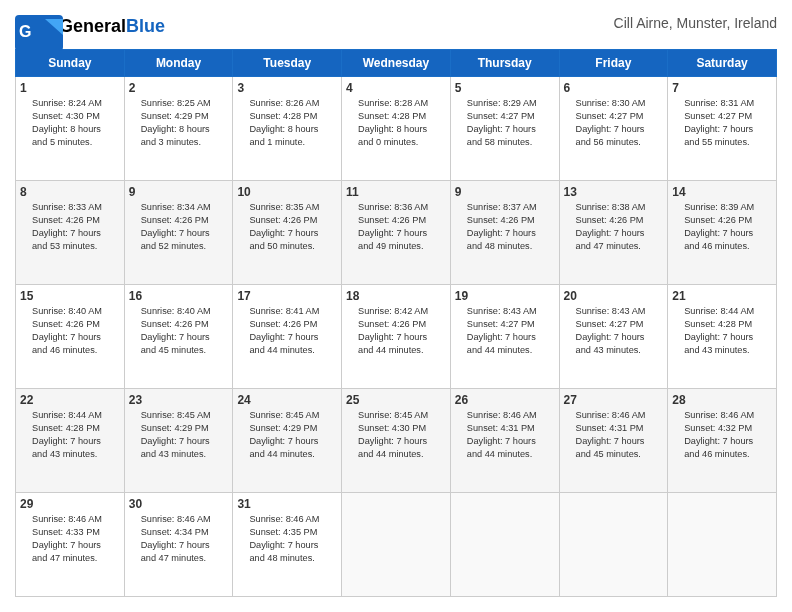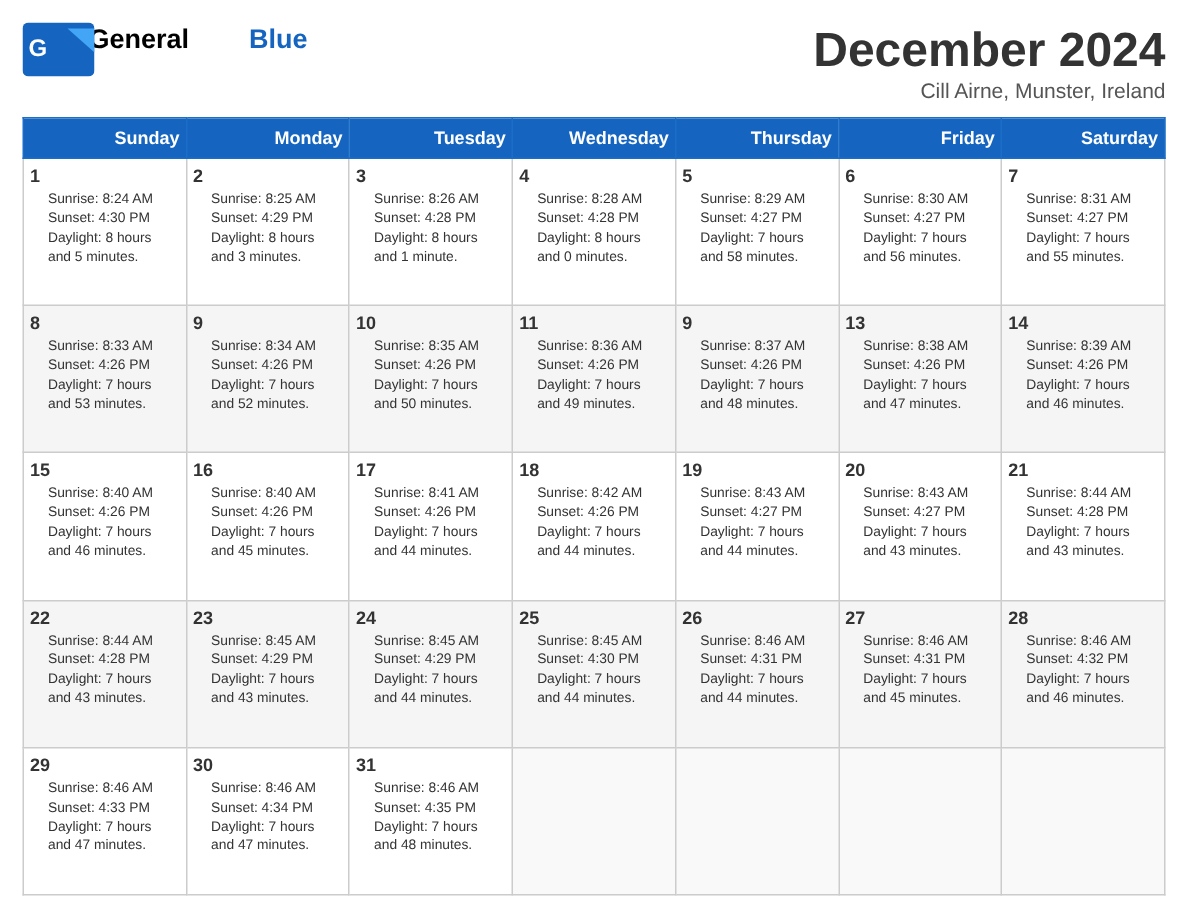--- a/index.html
+++ b/index.html
@@ -55,21 +55,21 @@
       border: 1px solid #ccc;
       border-collapse: collapse;
       width: 100%;
       table-layout: fixed;
     }
     .calendar th {
       background-color: #1565c0;
       color: #fff;
       font-size: 12px;
       padding: 6px 4px;
-      text-align: right;
+      text-align: center;
       border: 1px solid #1a6ec7;
       font-weight: bold;
     }
     .calendar td {
       vertical-align: top;
       border: 1px solid #ccc;
       padding: 4px;
       font-size: 9.5px;
       color: #333;
       background: #fff;
@@ -101,26 +101,25 @@
     <div class="logo-wrapper">
       <div class="logo-icon">
         <svg width="48" height="36" viewBox="0 0 48 36">
           <rect x="0" y="0" width="48" height="36" rx="4" fill="#1565c0"></rect>
           <polygon points="30,4 48,4 48,20" fill="#42a5f5"></polygon>
           <text x="4" y="22" font-size="16" font-weight="bold" fill="white" font-family="Arial">G</text>
         </svg>
       </div>
       <div class="logo">
         <div style="font-size:18px; font-weight:bold; line-height:1.1;">
-          <span style="color:#000000;">General</span><span style="color:#1565c0;padding-left:40px;">Blue</span>
+          <span style="color:#000000;">General</span><span style="color:#1565c0;">Blue</span>
         </div>
       </div>
     </div>
     <div class="title-block">
-      <div class="main-title">December 2024</div>
       <div class="subtitle">Cill Airne, Munster, Ireland</div>
     </div>
   </div>
 
   <table class="calendar">
     <thead>
       <tr>
       <th>Sunday</th>
           <th>Monday</th>
           <th>Tuesday</th>

